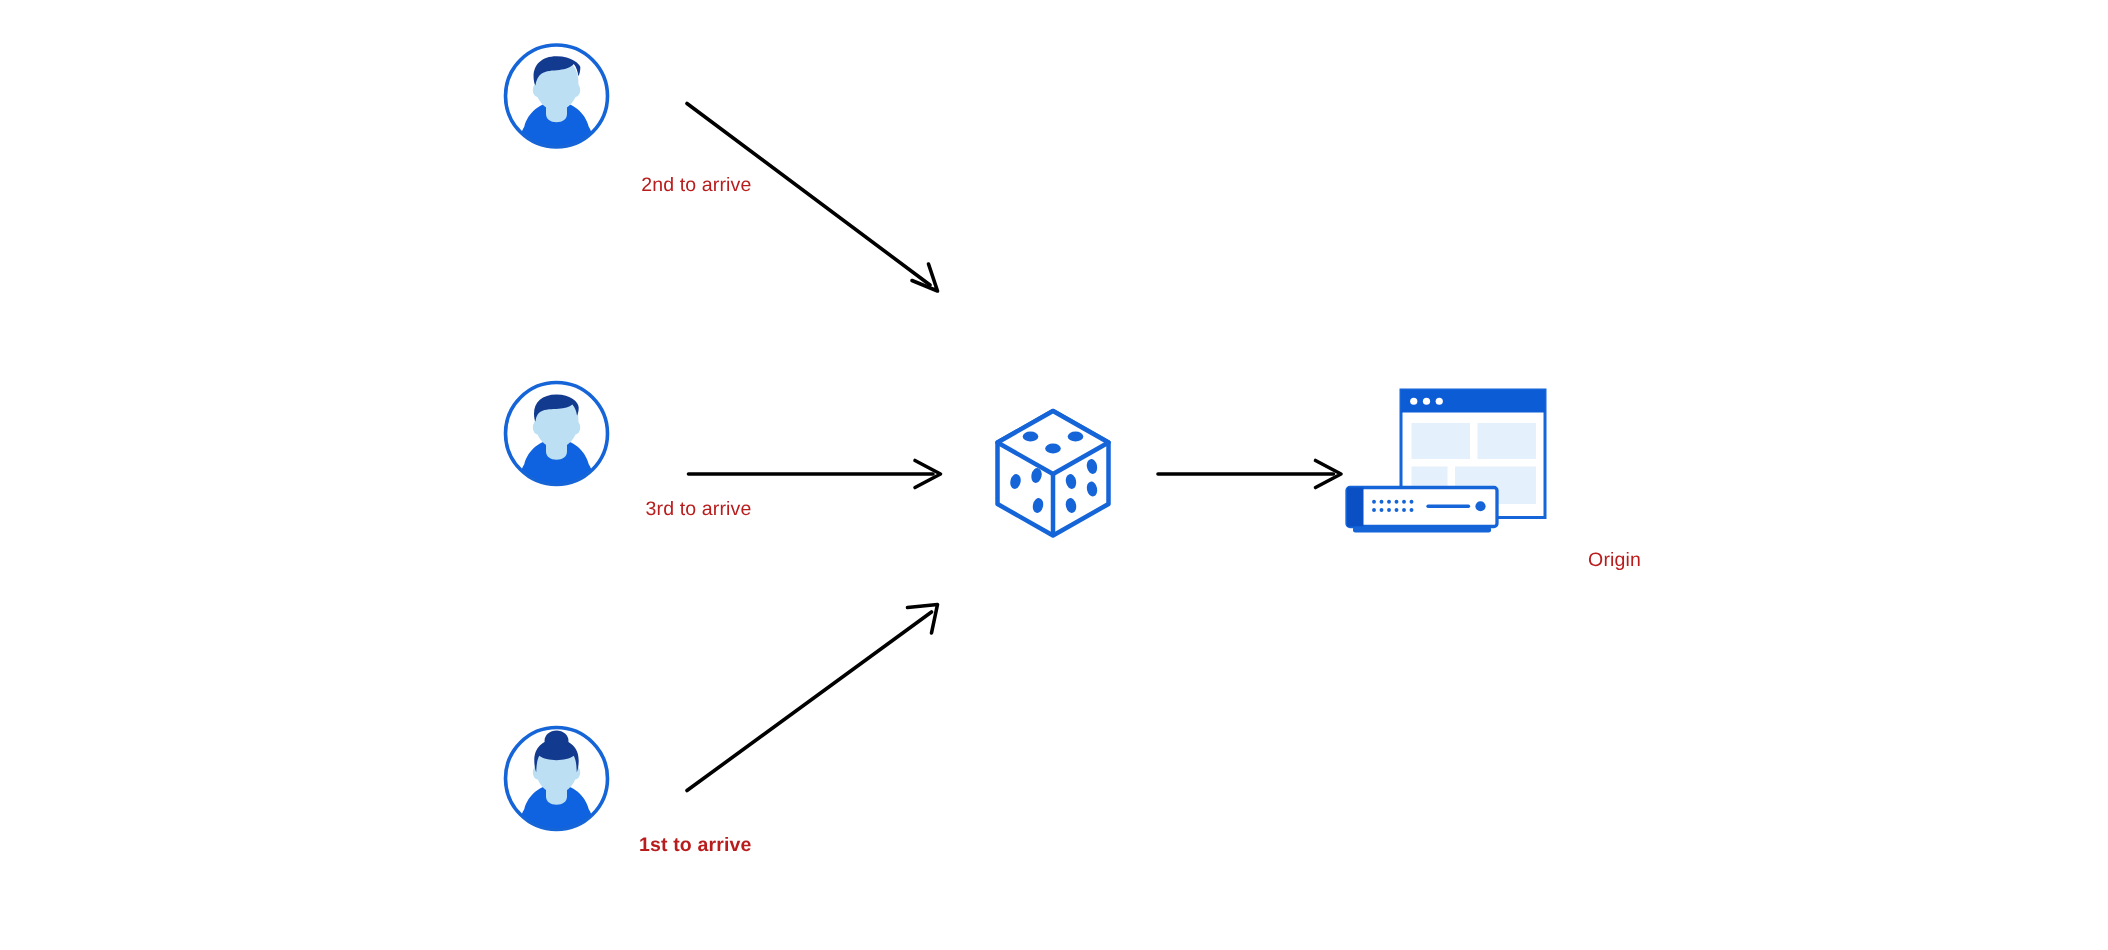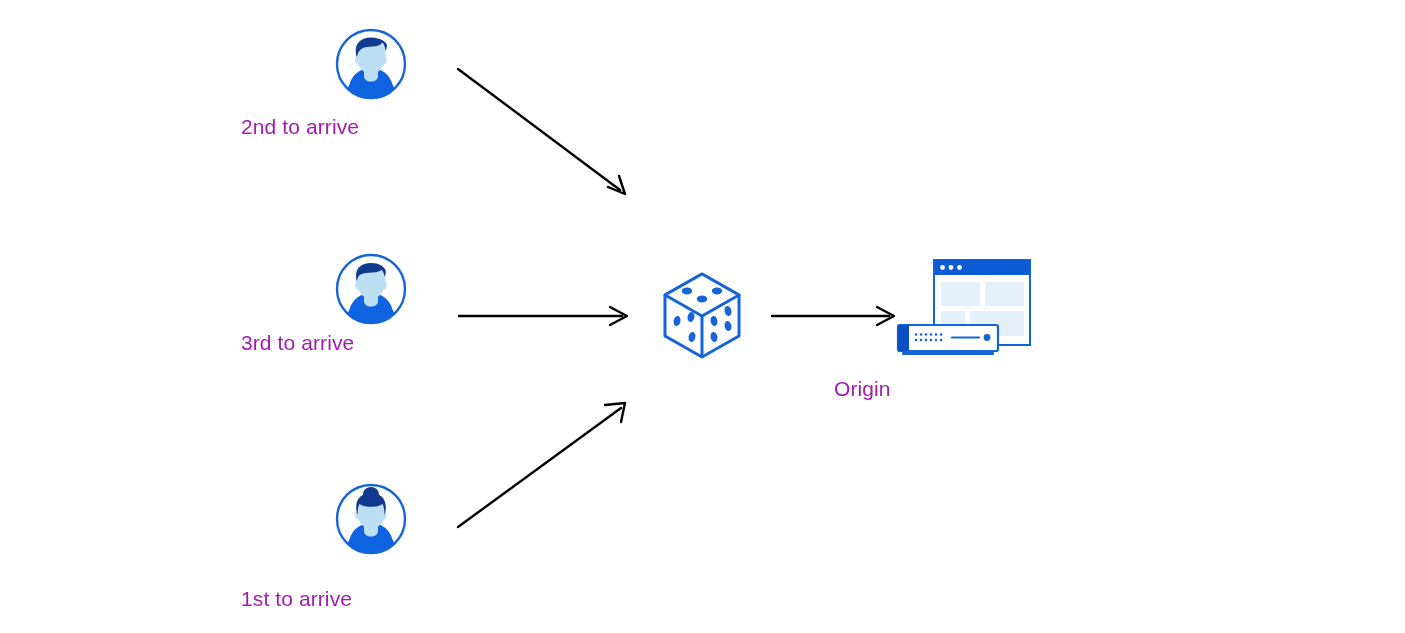--- a/index.html
+++ b/index.html
@@ -16,24 +16,24 @@
     height: 633px;
     background: #ffffff;
     overflow: hidden;
   }
   .node {
     position: absolute;
   }
   .node-label {
     position: absolute;
     width: 260px;
-    text-align: left;
+    text-align: right;
     font-family: "Liberation Sans", sans-serif;
-    font-size: 21px;
-    color: #a21caf;
+    font-size: 13px;
+    color: #b91c1c;
     white-space: nowrap;
     letter-spacing: 0.1px;
   }
   .avatar {
     position: absolute;
     width: 74px;
     height: 74px;
   }
   .arrow-layer {
     position: absolute;
@@ -136,21 +136,21 @@
         <path d="M37 41c-11 0-19 7-21.5 16.5C12 63 11 72 11 76h52c0-4-1-13-4.5-18.5C56 48 48 41 37 41z" fill="#0f62e0"></path>
         <path d="M30 36h14v13c0 3.5-3 5.5-7 5.5S30 52.5 30 49z" fill="#bcdff3"></path>
         <ellipse cx="24.6" cy="33" rx="3.4" ry="4.6" fill="#bcdff3"></ellipse>
         <ellipse cx="49.4" cy="33" rx="3.4" ry="4.6" fill="#bcdff3"></ellipse>
         <path d="M37 12.5c-9.4 0-14.2 6.2-14.2 16 0 9.6 5.2 18.3 14.2 18.3s14.2-8.7 14.2-18.3c0-9.8-4.8-16-14.2-16z" fill="#bcdff3"></path>
         <path d="M37 11c-9.3 0-14.8 5.4-14.8 14.1 0 3.1.5 5.8 1.3 7.8.1-4.6.6-8.4 2-11 2.6 2 7 2.9 11.5 2.9s8.9-.9 11.5-2.9c1.4 2.6 1.9 6.4 2 11 .8-2 1.3-4.7 1.3-7.8C51.8 16.4 46.3 11 37 11z" fill="#123a8f"></path>
         <ellipse cx="37" cy="12" rx="8" ry="7" fill="#123a8f"></ellipse>
       </g>
       <circle cx="37" cy="37" r="34" fill="none" stroke="#1565d8" stroke-width="2.4"></circle>
     </svg>
-    <div class="node-label" style="left:-93px; top:105px;">1st to arrive</div>
+    <div class="node-label" style="left:-93px; top:73px;font-weight:bold;">1st to arrive</div>
   </div>
 
   <div class="node" style="left:659px; top:269px;">
     <svg class="dice" viewBox="0 0 86 92">
 
       <path d="M43 5 L80 26 L80 67 L43 88 L6 67 L6 26 Z" fill="#ffffff" stroke="#1565d8" stroke-width="3" stroke-linejoin="round"></path>
       <path d="M43 5 L80 26 L43 47 L6 26 Z" fill="#ffffff" stroke="#1565d8" stroke-width="3" stroke-linejoin="round"></path>
       <line x1="43" y1="47" x2="43" y2="88" stroke="#1565d8" stroke-width="3" stroke-linejoin="round"></line>
 
       <ellipse cx="28" cy="22" rx="5.2" ry="3.4" fill="#1565d8"></ellipse>
@@ -198,16 +198,16 @@
             <circle cx="27" cy="85" r="1.3"></circle>
           <circle cx="32" cy="85" r="1.3"></circle>
             <circle cx="37" cy="85" r="1.3"></circle>
           <circle cx="42" cy="85" r="1.3"></circle>
             <circle cx="47" cy="85" r="1.3"></circle>
         </g>
         <line x1="58" y1="82.5" x2="85" y2="82.5" stroke="#1565d8" stroke-width="2.2" stroke-linecap="round"></line>
         <circle cx="93" cy="82.5" r="3.4" fill="#1565d8"></circle>
       </g>
     </svg>
-    <div class="node-label" style="left:-60px; top:122px;">Origin</div>
+    <div class="node-label" style="left:-60px; top:110px;">Origin</div>
   </div>
 
 </div>
 
 </body></html>

